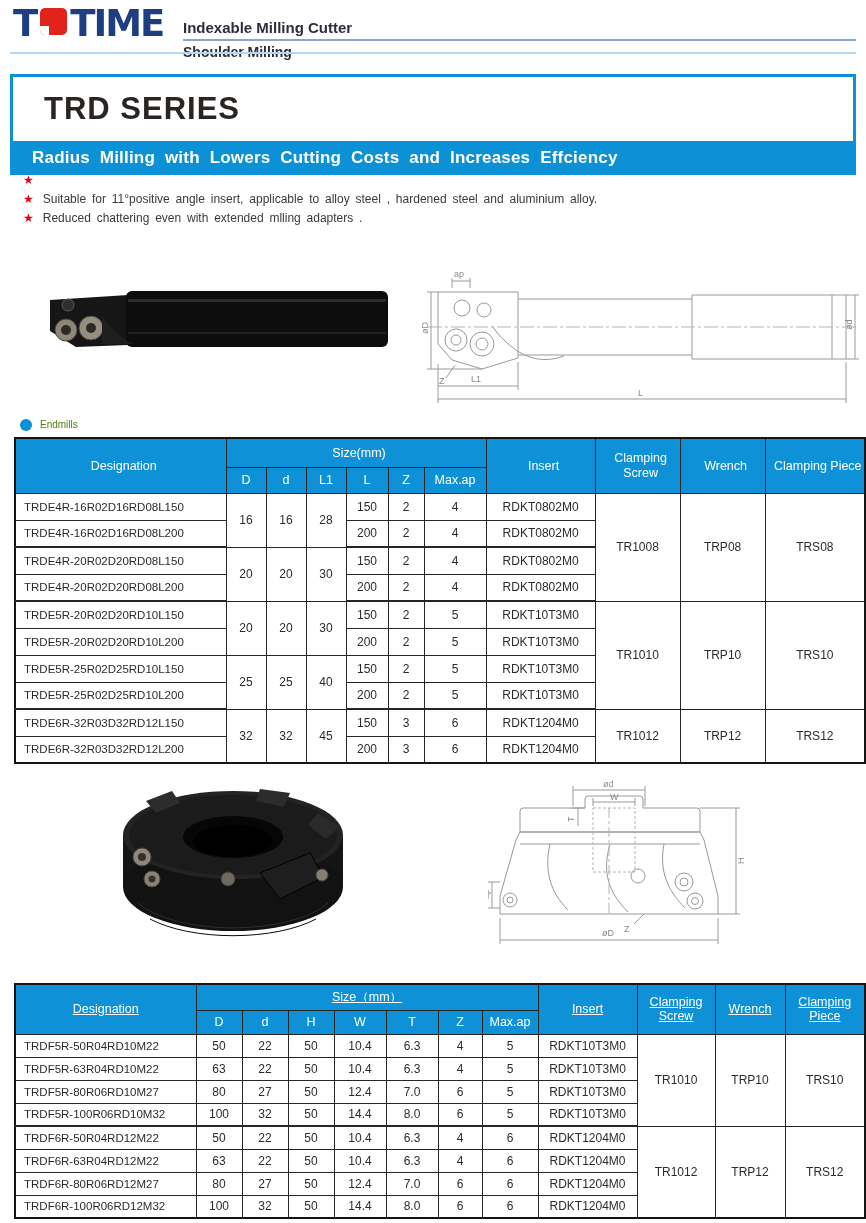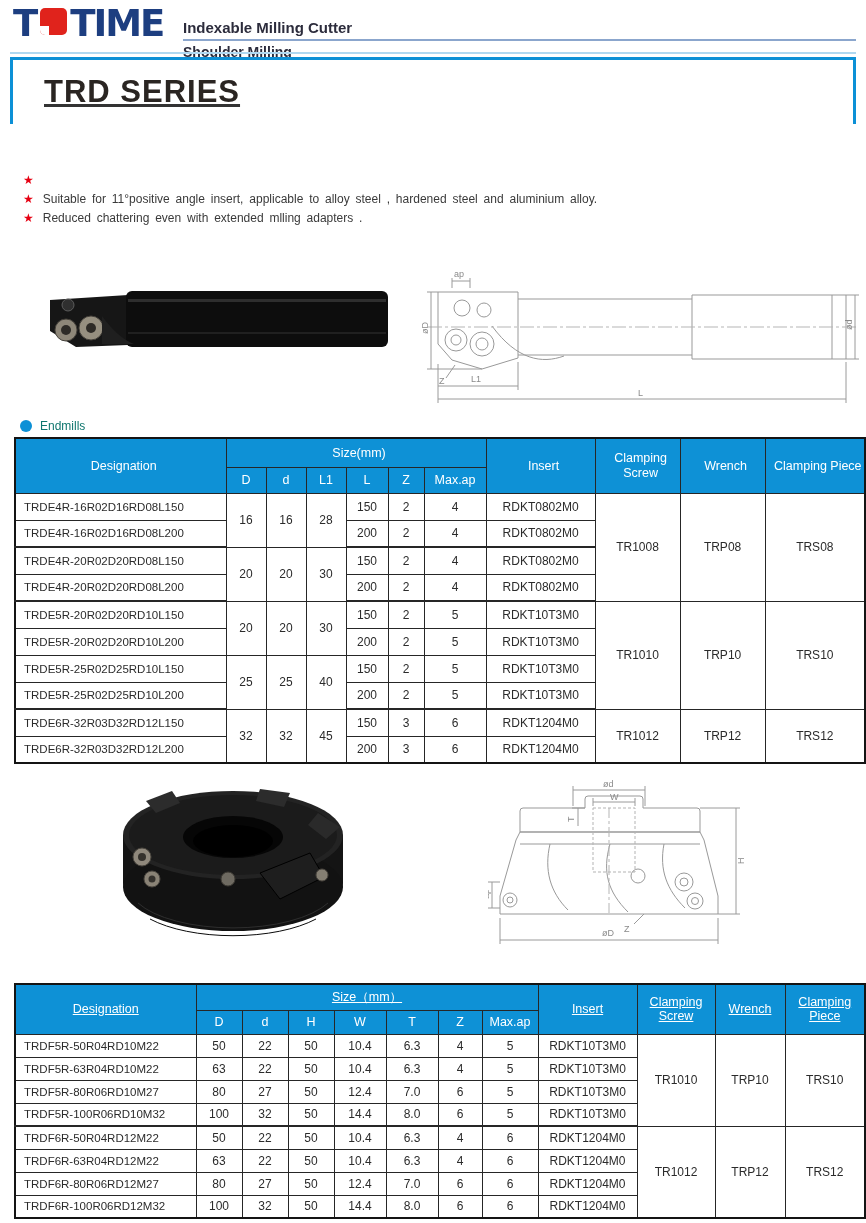--- a/index.html
+++ b/index.html
@@ -13,22 +13,22 @@
   .logo-o{display:inline-block;width:27px;height:27px;background:#e0231c;border-radius:5px;
           margin:2px 3px 6px 4px;position:relative;overflow:hidden;text-indent:-999px;}
   .logo-o::after{content:"";position:absolute;left:0;bottom:0;width:9px;height:9px;background:#fff;}
   .taglines{position:absolute;left:183px;top:4px;width:673px;}
   .tagline1{font-size:15px;font-weight:bold;color:#2c2c3c;padding-bottom:3px;
             border-bottom:2px solid #8ba6cd;margin-top:15px;}
   .tagline2{font-size:14px;font-weight:bold;color:#2c2c3c;padding-top:3px;}
   .header-rule{position:absolute;left:10px;right:10px;top:52px;height:2px;background:#b0d8f0;}
 
   
-  .series-frame{position:absolute;left:10px;top:57px;width:846px;box-sizing:border-box;
-                border:3px solid #0c90d6;border-bottom:none;text-decoration:underline;}
+  .series-frame{position:absolute;left:10px;top:74px;width:846px;box-sizing:border-box;
+                border:3px solid #0c90d6;border-bottom:none;}
   .series-title{height:64px;display:flex;align-items:center;padding-left:31px;
                 font-size:31px;font-weight:bold;color:#2a2522;letter-spacing:1px;}
   .series-banner{height:34px;line-height:34px;background:#0c90d6;color:#fff;
                  font-size:17px;font-weight:bold;padding-left:19px;
                  word-spacing:5px;letter-spacing:0.2px;}
 
   
   .features{position:absolute;left:23px;top:171px;}
   .feature{display:flex;align-items:flex-start;font-size:12px;color:#3a3a3a;
            line-height:19px;word-spacing:2.5px;}
@@ -36,21 +36,21 @@
 
   
   .fig{position:absolute;}
   #endmill-photo{left:44px;top:286px;}
   #endmill-drawing{left:422px;top:268px;}
   #cutter-photo{left:110px;top:783px;}
   #cutter-drawing{left:488px;top:778px;}
   .dim-label{font-size:9px;fill:#8a8a8a;font-family:"Liberation Sans",sans-serif;}
 
   
-  .section-label{position:absolute;display:flex;align-items:center;font-size:12px;color:#0f766e;}
+  .section-label{position:absolute;display:flex;font-size:10px;color:#4d7c0f;}
   .dot{width:12px;height:12px;border-radius:50%;background:#0c90d6;margin-right:8px;}
   #endmills-label{left:20px;top:419px;}
   #cutters-label{left:20px;top:944px;margin-top:47px;}
 
   
   table{border-collapse:collapse;table-layout:fixed;position:absolute;left:14px;
         background:#fff;border:2px solid #141414;}
   #endmills-table{top:437px;width:850px;}
   #cutters-table{top:983px;width:850px;}
   th,td{border:1px solid #262626;text-align:center;overflow:hidden;padding:0 2px;box-sizing:border-box;}
@@ -76,20 +76,21 @@
       <span>TIME</span>
   </div>
   <div class="taglines">
     <div class="tagline1">Indexable Milling Cutter</div>
     <div class="tagline2">Shoulder Milling</div>
   </div>
   <div class="header-rule"></div>
 
   <div class="series-frame">
     <div class="series-title">TRD SERIES</div>
+    <div class="series-banner">Radius Milling with Lowers Cutting Costs and Increases Effciency</div>
   </div>
 
   <div class="features">
     <div class="feature">
       <span class="star">★</span>
     </div>
     <div class="feature">
       <span class="star">★</span>
       <span>Suitable for 11°positive angle insert, applicable to alloy steel , hardened steel and aluminium alloy.</span>
     </div>

